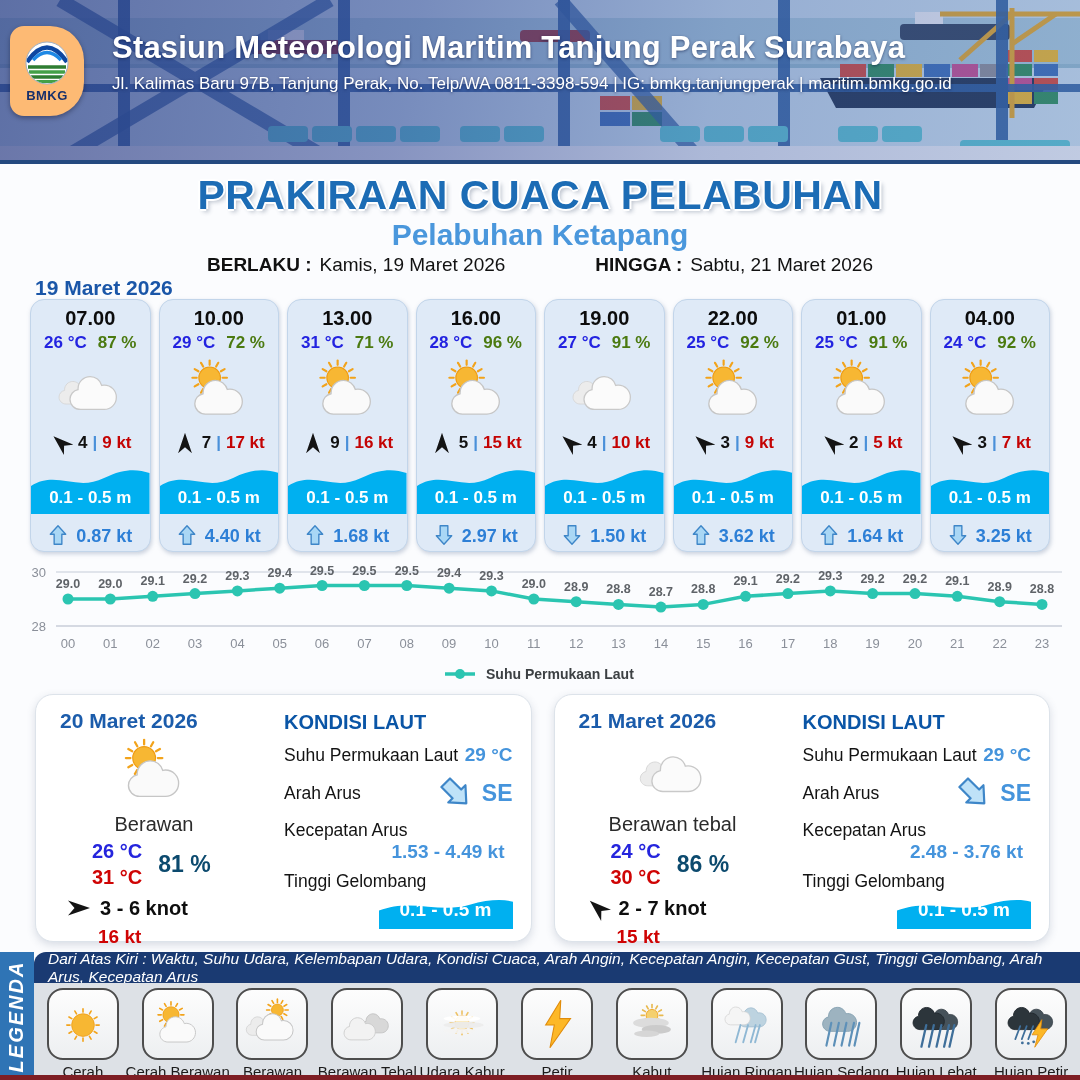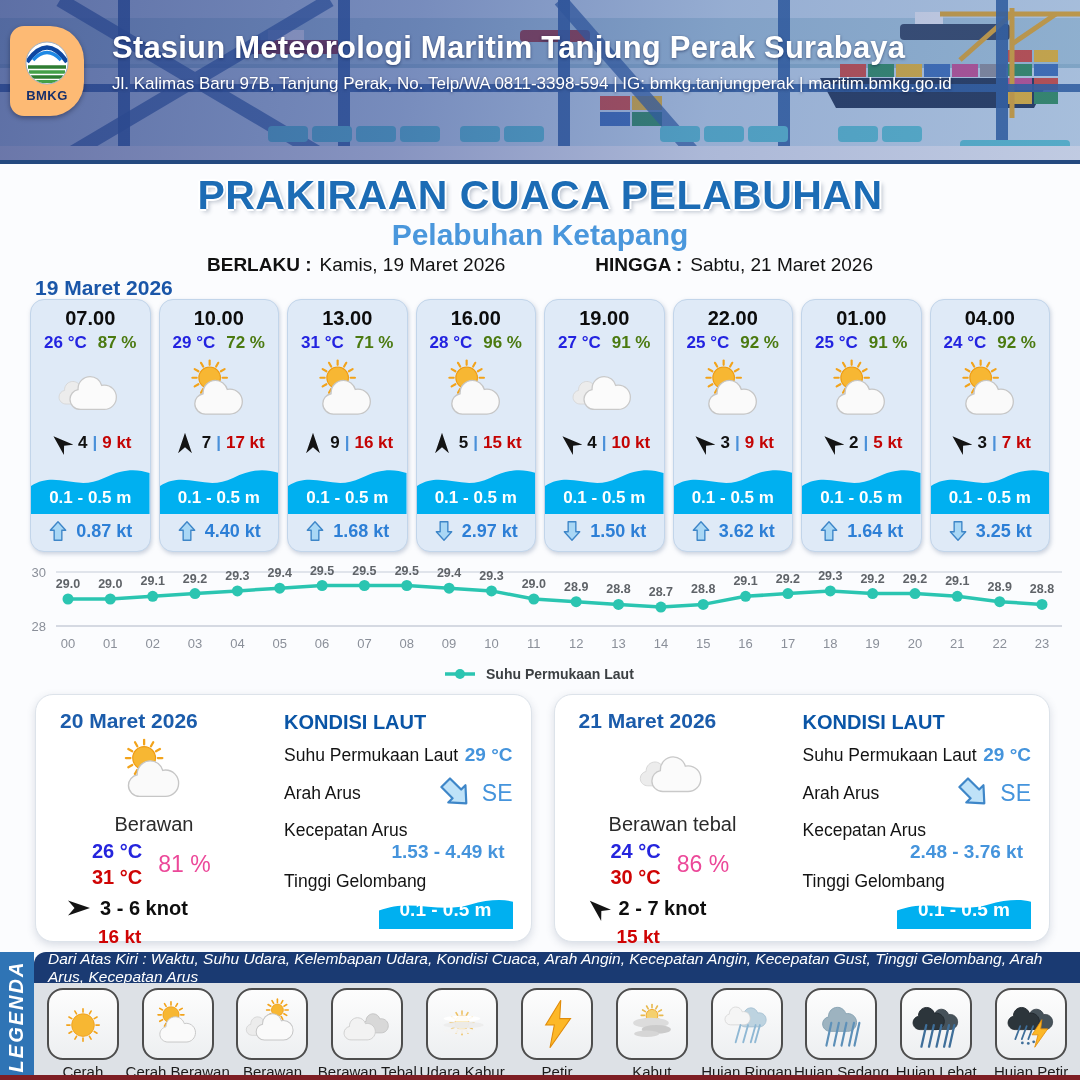--- a/index.html
+++ b/index.html
@@ -39,47 +39,47 @@
   .fc-time{font-size:20px;font-weight:800;margin-top:7px;color:#0c0c0c}
   .fc-meta{display:flex;gap:11px;font-size:17px;font-weight:800;margin-top:3px}
   .fc-meta .t{color:#2323e0}.fc-meta .h{color:#4b7a10}
   .fc-icon{height:76px;margin-top:1px}
   .fc-wind{display:flex;align-items:center;gap:5px;font-size:17px;font-weight:800;margin-top:1px}
   .fc-wind .sep{color:#4a90d9;font-weight:700}
   .fc-wind .gust{color:#c40404}
   .fc-wave{position:absolute;left:0;right:0;bottom:37px;height:54px}
   .fc-wave svg{position:absolute;inset:0;width:100%;height:100%}
   .fc-wave-label{position:absolute;left:0;right:0;bottom:6px;text-align:center;color:#fff;font-size:17px;font-weight:700}
-  .fc-cur{position:absolute;left:0;right:0;bottom:4px;height:32px;display:flex;align-items:center;
+  .fc-cur{position:absolute;left:0;right:0;bottom:4px;height:32px;display:flex;align-items:flex-end;
           justify-content:center;gap:8px;font-size:18px;font-weight:800;color:#2d7fd6}
 
   
   .chart{position:absolute;top:556px;left:0;width:1000px;height:140px}
 
   
   .day-cards{position:absolute;top:694px;left:35px;right:30px;height:248px;display:flex;gap:22px}
   .day-card{flex:1;background:#fff;border:1px solid #dde3ea;border-radius:18px;
             box-shadow:0 3px 8px rgba(60,80,110,.18);display:flex;padding:10px 14px;box-sizing:border-box}
   .dc-left{width:208px;display:flex;flex-direction:column;align-items:center}
   .dc-date{align-self:flex-start;font-size:21px;font-weight:800;color:#1b5cab;margin:4px 0 0 10px}
   .dc-icon{margin-top:0;height:78px}
   .dc-cond{font-size:20px;color:#2b2b2b;margin-top:2px}
   .dc-temps{display:flex;align-items:center;gap:16px;align-self:flex-start;margin:2px 0 0 42px}
   .tcol{display:flex;flex-direction:column;line-height:1.3}
   .tmin{color:#2525dd;font-weight:800;font-size:20px}
   .tmax{color:#cf0404;font-weight:800;font-size:20px}
-  .hum{color:#ec4899;font-size:23px;font-weight:400}
+  .hum{color:#0c4a6e;font-size:23px;font-weight:700}
   .dc-wind{display:flex;align-items:center;gap:8px;font-size:20px;font-weight:700;color:#0e0e0e;align-self:flex-start;margin:5px 0 0 16px}
   .dc-gust{color:#cf0404;font-size:19px;font-weight:800;align-self:flex-start;margin:5px 0 0 48px}
   .sea{flex:1;display:flex;flex-direction:column;padding:2px 4px 2px 26px}
   .sea-title{font-size:20px;font-weight:800;color:#0a55a6;margin:4px 0 10px}
   .row-between{display:flex;justify-content:space-between;align-items:center;margin-bottom:10px}
   .sl{font-size:17.5px;color:#131313}
   .sv{font-size:19px;font-weight:800;color:#4594dc}
-  .dir{display:flex;align-items:center;gap:10px;font-size:23px;font-weight:400;color:#4594dc}
+  .dir{display:flex;align-items:center;gap:10px;font-size:23px;font-weight:700;color:#4594dc}
   .val-right{text-align:right;font-size:19px;font-weight:800;color:#4594dc;margin:0 8px 8px 0}
   .wave-badge{position:relative;margin-left:auto;width:134px;height:62px;margin-top:0}
   .wave-badge svg{position:absolute;inset:0;width:100%;height:100%}
   .wb-label{position:absolute;left:0;right:0;bottom:8px;text-align:center;color:#fff;font-size:19px;font-weight:700}
 
   
   .legend{position:absolute;left:0;bottom:0;width:1080px;height:128px}
   .ribbon{position:absolute;left:0;top:0;bottom:0;width:34px;background:#2f74b5;display:flex;align-items:center;justify-content:center}
   .ribbon span{transform:rotate(-90deg);font-style:italic;font-weight:800;font-size:20px;color:#fff;letter-spacing:2px;white-space:nowrap}
   .lg-strip{position:absolute;left:34px;right:0;top:0;height:31px;background:#1a3a72;color:#fff;

